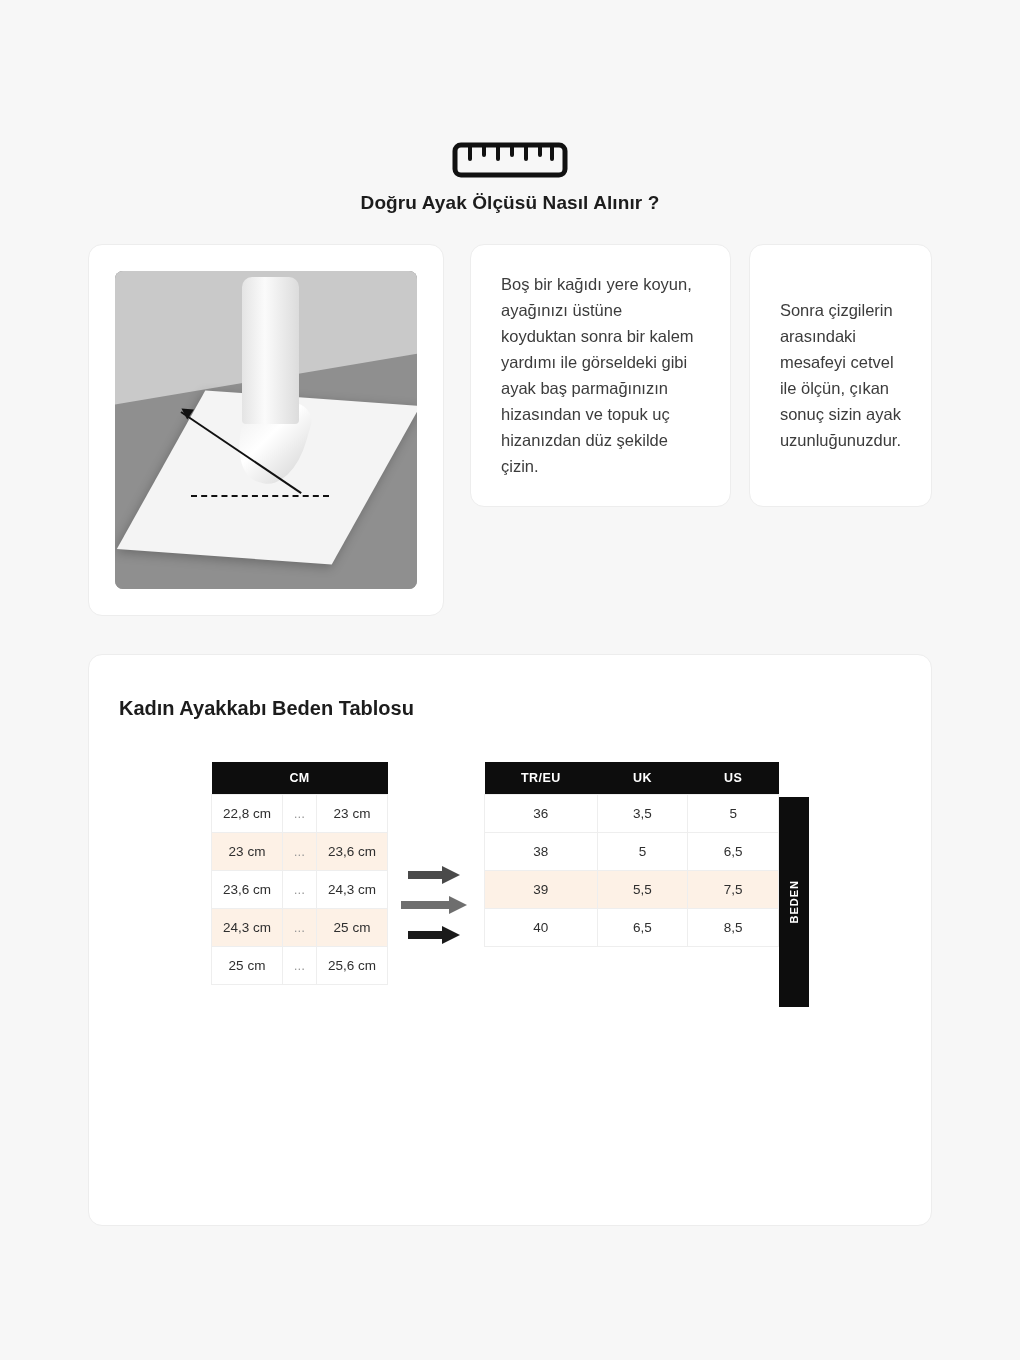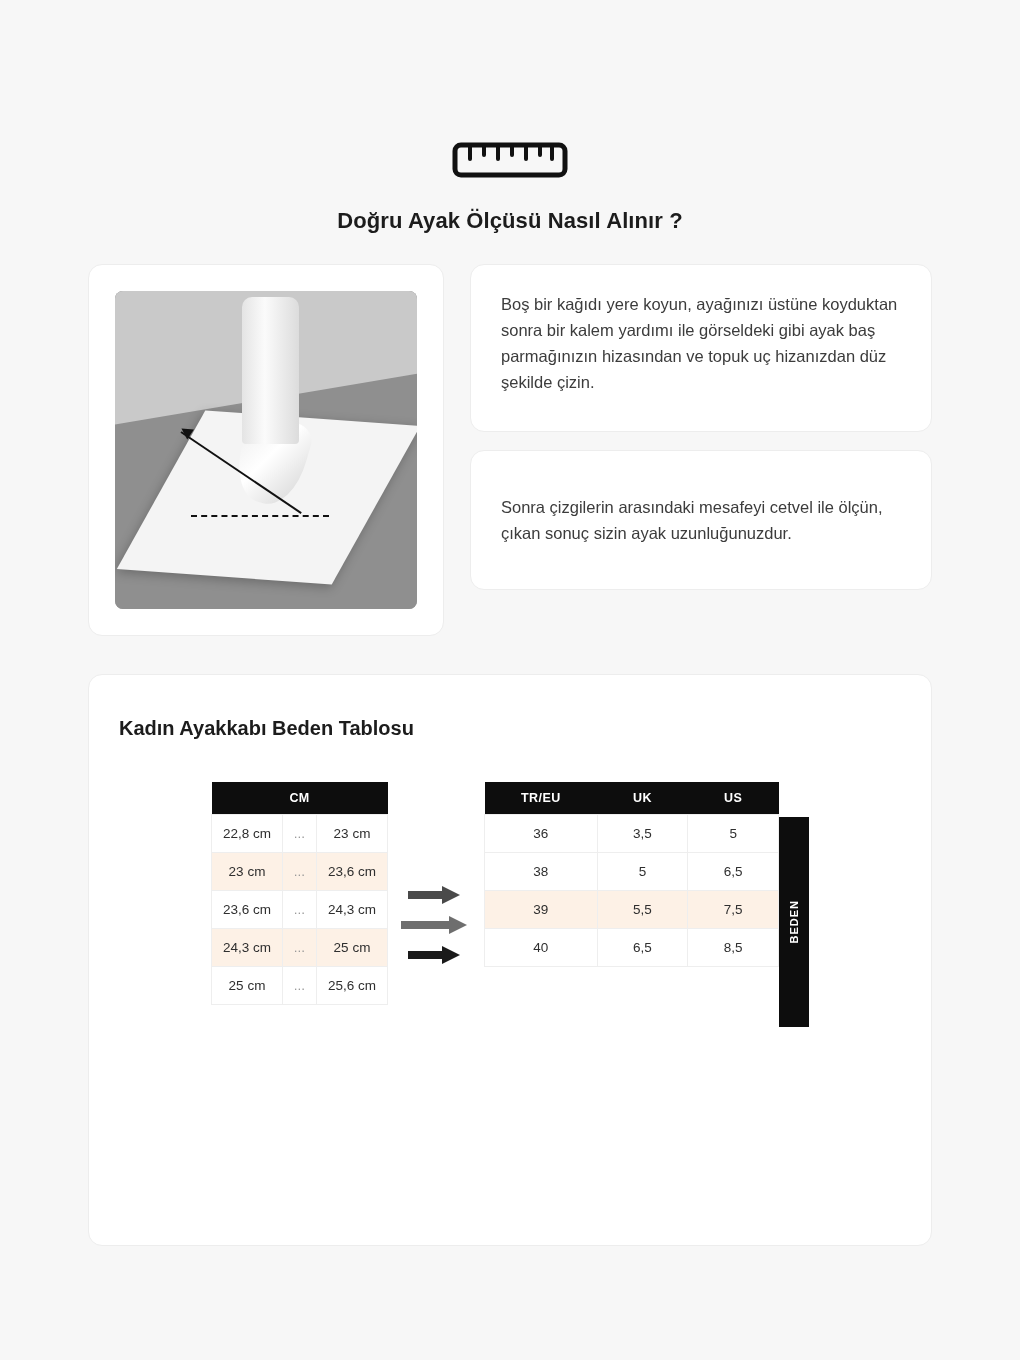--- a/index.html
+++ b/index.html
@@ -20,24 +20,24 @@
   }
 
   
   .ruler-wrap {
     display: flex;
     justify-content: center;
     padding-top: 140px;
   }
   .title {
     text-align: center;
-    font-size: 22px;
+    font-size: 19px;
     font-weight: bold;
     color: #1c1c1c;
-    margin-top: 28px;
+    margin-top: 12px;
     letter-spacing: .1px;
   }
 
   
   .top-section {
     display: flex;
     gap: 26px;
     padding: 30px 88px 0 88px;
     align-items: flex-start;
   }
@@ -120,21 +120,20 @@
     left: 25%;
     top: 70.5%;
     width: 46%;
     height: 0;
     border-top: 2px dashed #111;
   }
 
   .text-col {
     flex: 1;
     display: flex;
-    flex-direction: column;
     gap: 18px;
   }
   .text-card {
     background: #ffffff;
     border: 1px solid #ededed;
     border-radius: 14px;
     padding: 26px 30px;
     font-size: 16.5px;
     line-height: 1.58;
     color: #3c3c3c;

